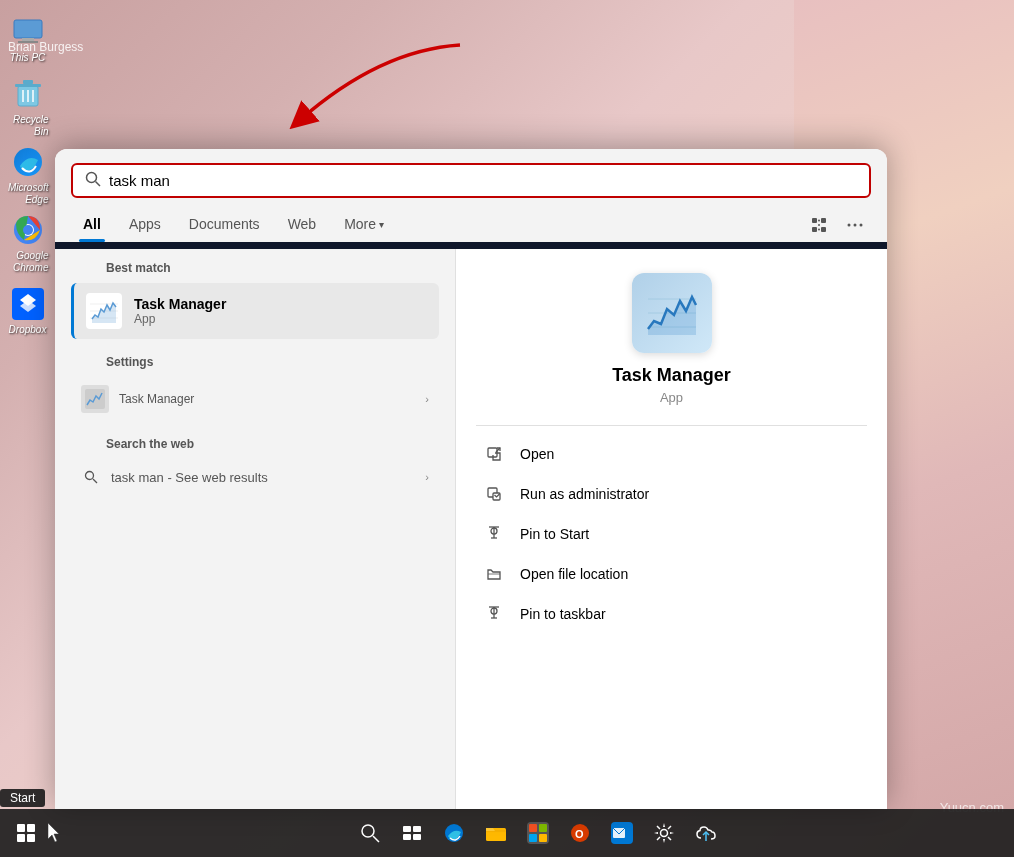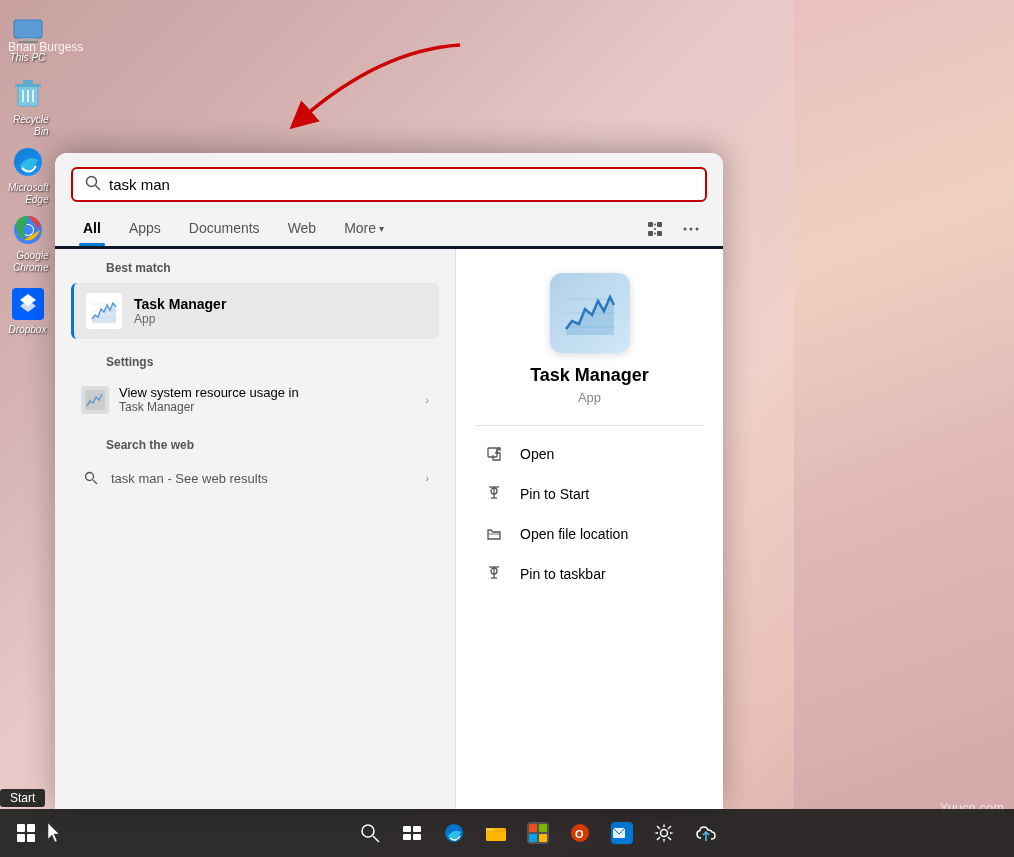--- a/index.html
+++ b/index.html
@@ -142,21 +142,21 @@
       left: 180px;
       z-index: 200;
       pointer-events: none;
     }
 
     
     .search-panel {
       position: absolute;
       bottom: 48px;
       left: 55px;
-      width: 668px;
+      width: 832px;
       max-height: 740px;
       background: #f3f3f3;
       border-radius: 12px 12px 0 0;
       box-shadow: 0 -4px 30px rgba(0,0,0,0.3);
       z-index: 150;
       overflow: hidden;
     }
 
     .search-bar-container {
       padding: 14px 16px 10px;
@@ -187,21 +187,21 @@
       background: transparent;
       flex: 1;
       font-family: 'Segoe UI', Arial, sans-serif;
     }
 
     
     .search-tabs {
       display: flex;
       align-items: center;
       padding: 0 16px;
-      border-bottom: 3px solid #0f172a;
+      border-bottom: 7px solid #0f172a;
       background: #f3f3f3;
       gap: 4px;
     }
 
     .tab-item {
       padding: 8px 12px 10px;
       font-size: 14px;
       color: #555;
       cursor: pointer;
       position: relative;
@@ -627,21 +627,20 @@
 
         <div class="section-label">Settings</div>
         <div class="settings-item">
           <div class="settings-icon">
             <svg width="20" height="20" viewBox="0 0 20 20">
               <rect width="20" height="20" rx="2" fill="#ccc"></rect>
               <polyline points="2,16 5,11 8,13 11,7 14,10 17,4" fill="none" stroke="#5B9BD5" stroke-width="1.5"></polyline>
             </svg>
           </div>
           <div class="settings-text">
-            <div class="settings-title">View system resource usage in</div>
             <div class="settings-subtitle">Task Manager</div>
           </div>
           <div class="settings-chevron">›</div>
         </div>
 
         <div class="section-label" style="margin-top:16px;">Search the web</div>
         <div class="web-search-item">
           <div class="web-search-icon">
             <svg width="14" height="14" viewBox="0 0 14 14">
               <circle cx="5.5" cy="5.5" r="4" stroke="#555" stroke-width="1.3" fill="none"></circle>
@@ -683,20 +682,30 @@
               <svg width="16" height="16" viewBox="0 0 16 16">
                 <rect x="2" y="2" width="9" height="9" rx="1" fill="none" stroke="#555" stroke-width="1.3"></rect>
                 <polyline points="9,7 14,7 14,14 7,14 7,9" fill="none" stroke="#555" stroke-width="1.3"></polyline>
                 <line x1="10" y1="6" x2="14" y2="2" stroke="#555" stroke-width="1.3"></line>
                 <polyline points="11,2 14,2 14,5" fill="none" stroke="#555" stroke-width="1.3"></polyline>
               </svg>
             </div>
             <span>Open</span>
           </div>
 
+          <div class="action-item">
+            <div class="action-icon">
+              <svg width="16" height="16" viewBox="0 0 16 16">
+                <rect x="2" y="2" width="9" height="9" rx="1" fill="none" stroke="#555" stroke-width="1.3"></rect>
+                <rect x="7" y="7" width="7" height="7" rx="1" fill="white" stroke="#555" stroke-width="1.3"></rect>
+                <path d="M8.5,9 L10.5,11 L13.5,8" stroke="#555" stroke-width="1.2" fill="none"></path>
+              </svg>
+            </div>
+            <span>Run as administrator</span>
+          </div>
 
           <div class="action-item">
             <div class="action-icon">
               <svg width="16" height="16" viewBox="0 0 16 16">
                 <line x1="8" y1="1" x2="8" y2="12" stroke="#555" stroke-width="1.3"></line>
                 <circle cx="8" cy="5" r="3" fill="none" stroke="#555" stroke-width="1.3"></circle>
                 <line x1="5" y1="12" x2="11" y2="12" stroke="#555" stroke-width="1.3"></line>
                 <line x1="3" y1="1" x2="13" y2="1" stroke="#555" stroke-width="1.3"></line>
               </svg>
             </div>

